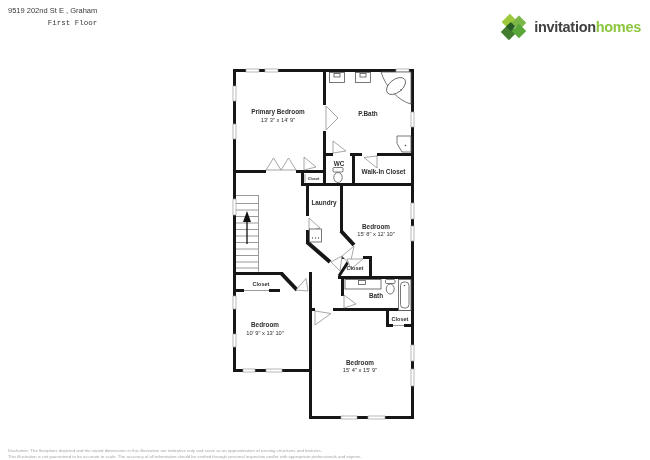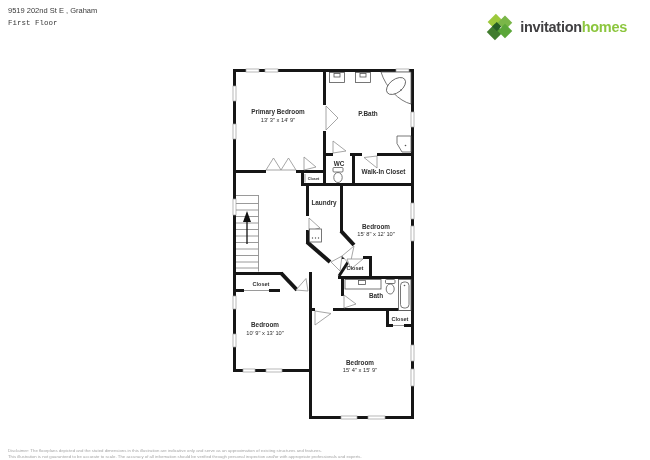--- a/index.html
+++ b/index.html
@@ -1,23 +1,23 @@
 <!DOCTYPE html>
 <html><head>
 <meta charset="utf-8">
 <style>
   html,body{margin:0;padding:0;}
   body{
     width:650px;height:460px;position:relative;overflow:hidden;
     background:#ffffff;font-family:"Liberation Sans", sans-serif;
   }
-  .hdr{position:absolute;left:8px;top:6px;color:#3a3a3a;}
+  .hdr{position:absolute;left:8px;top:6px;color:#3a3a3a;text-align:right;}
   .hdr .addr{font-size:7.5px;line-height:9px;}
   .hdr .floor{font-size:7.5px;line-height:9px;margin-top:4px;font-family:Liberation Mono, monospace;}
-  .logo{position:absolute;top:11px;right:23px;display:flex;align-items:center;gap:5px;}
+  .logo{position:absolute;top:11px;right:9px;display:flex;align-items:center;gap:5px;}
   .logo-text{font-size:14.5px;letter-spacing:-0.3px;font-weight:bold;}
   .logo-text .dark{color:#414042;}
   .logo-text .green{color:#8cc63e;}
   .plan{position:absolute;left:0;top:0;}
   .disc{position:absolute;left:8px;top:448px;color:#a5a5a5;font-size:4.3px;line-height:5.8px;width:640px;white-space:nowrap;}
   
   .wall{fill:#161616;}
   .wline{stroke:#161616;}
   .win{fill:#ffffff;stroke:#9a9a9a;stroke-width:0.7;}
   .door{fill:#ffffff;stroke:#8f8f8f;stroke-width:0.8;}

